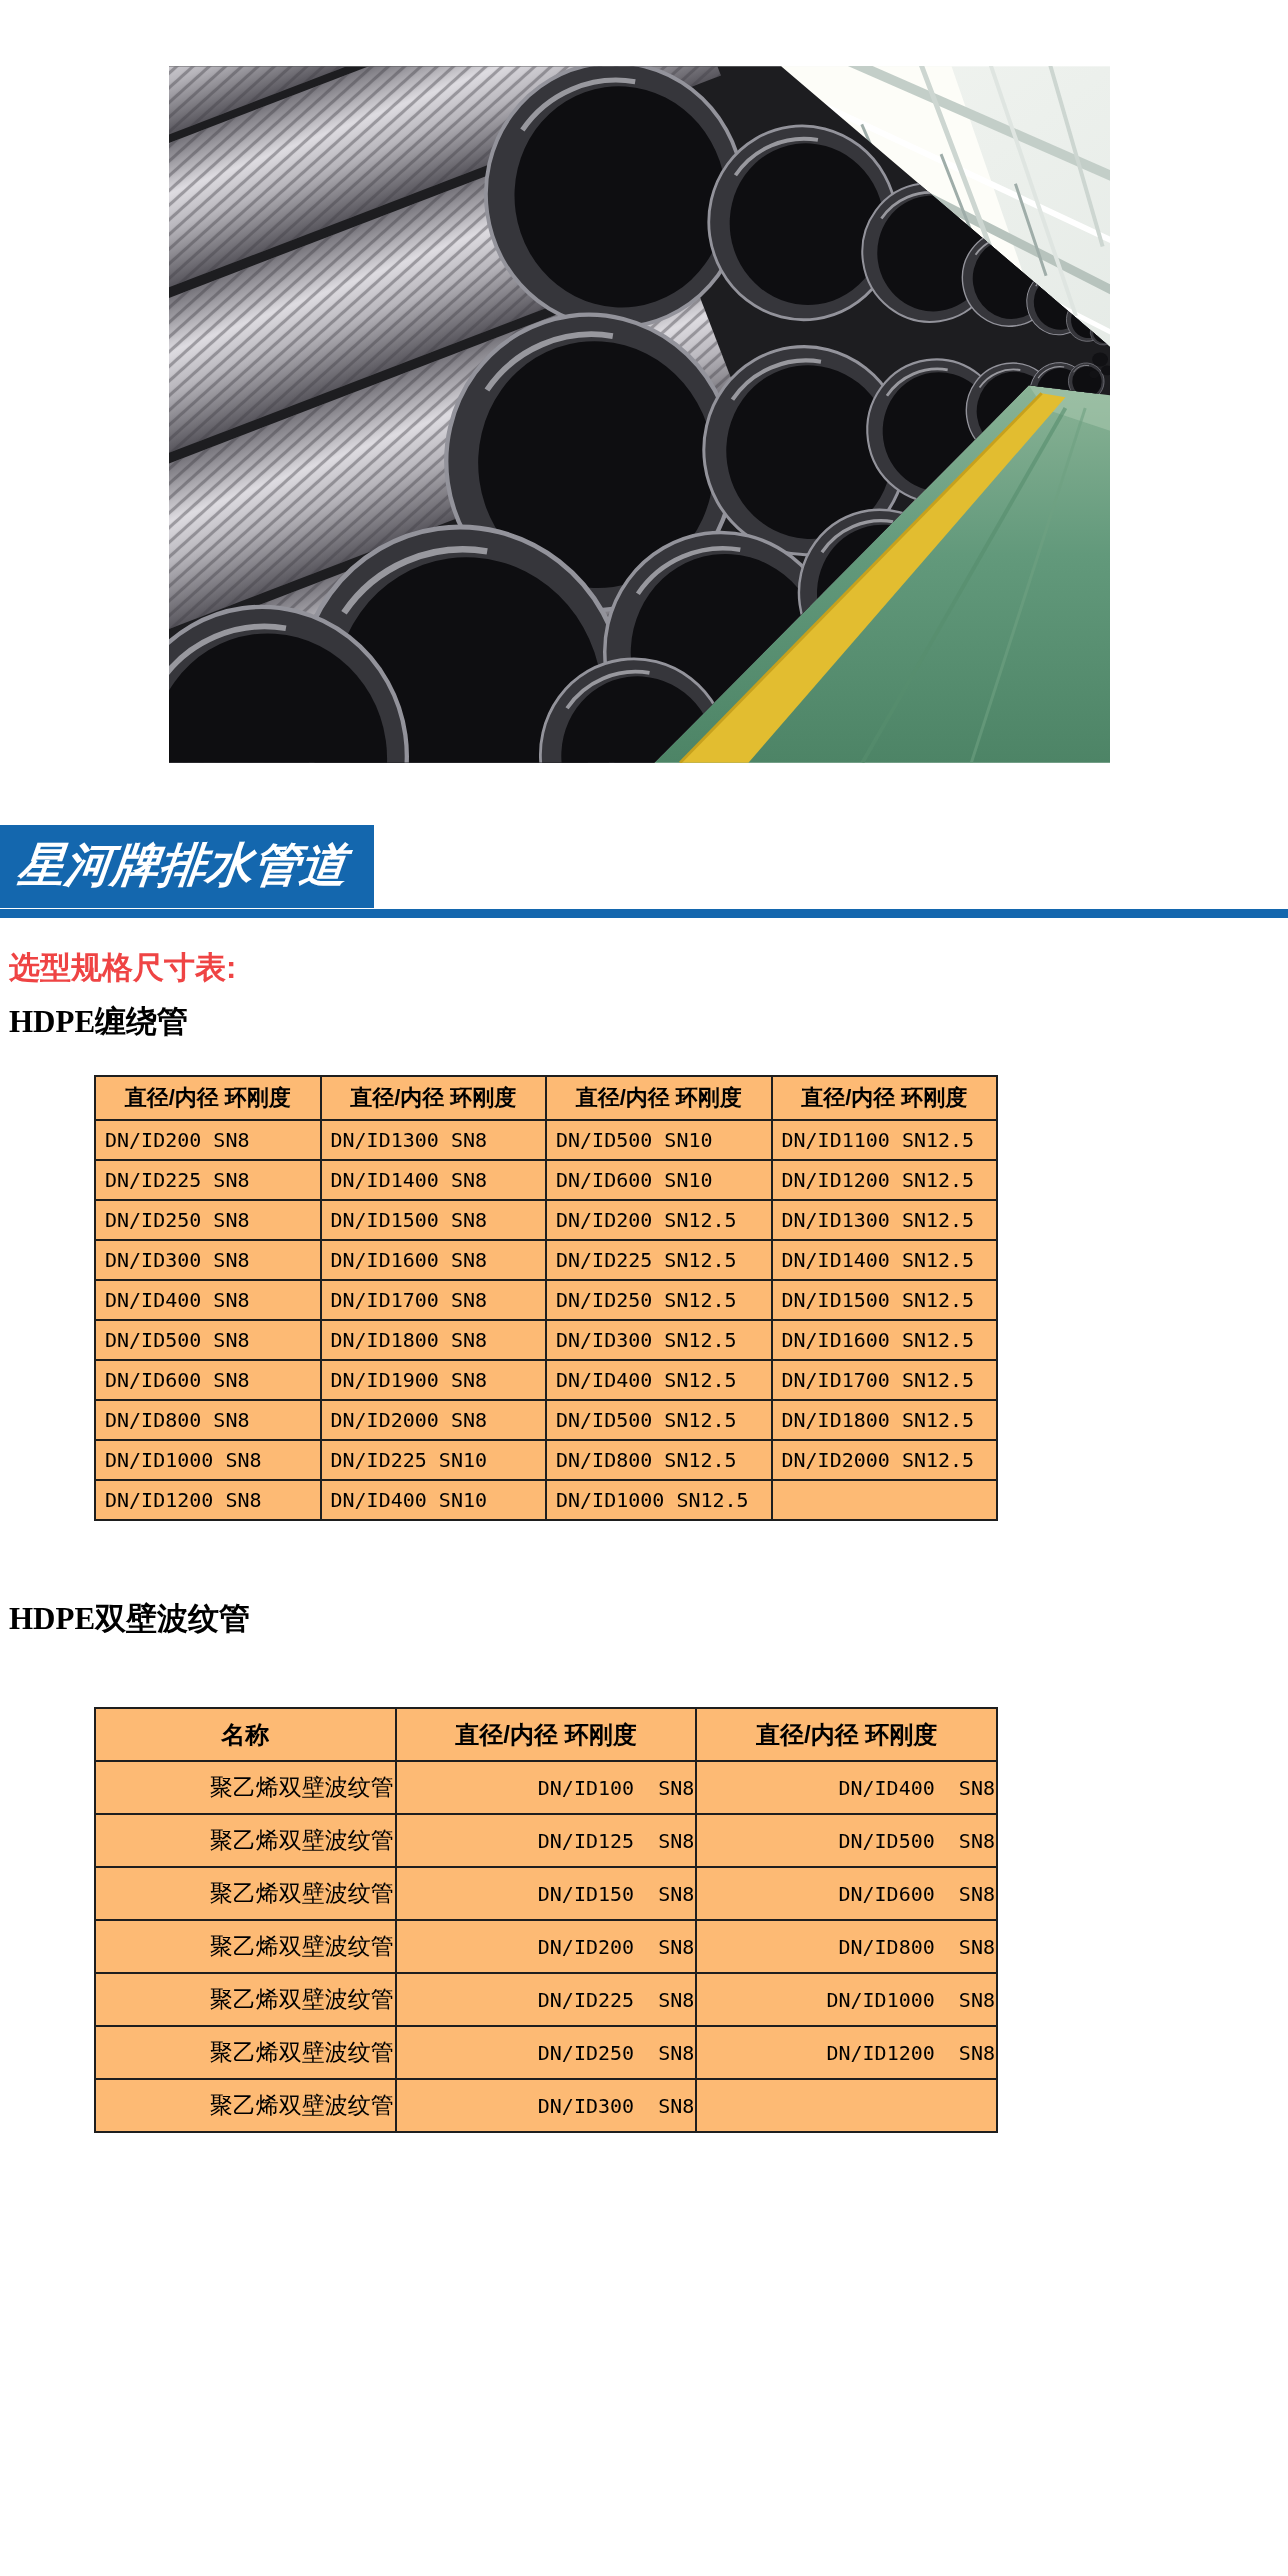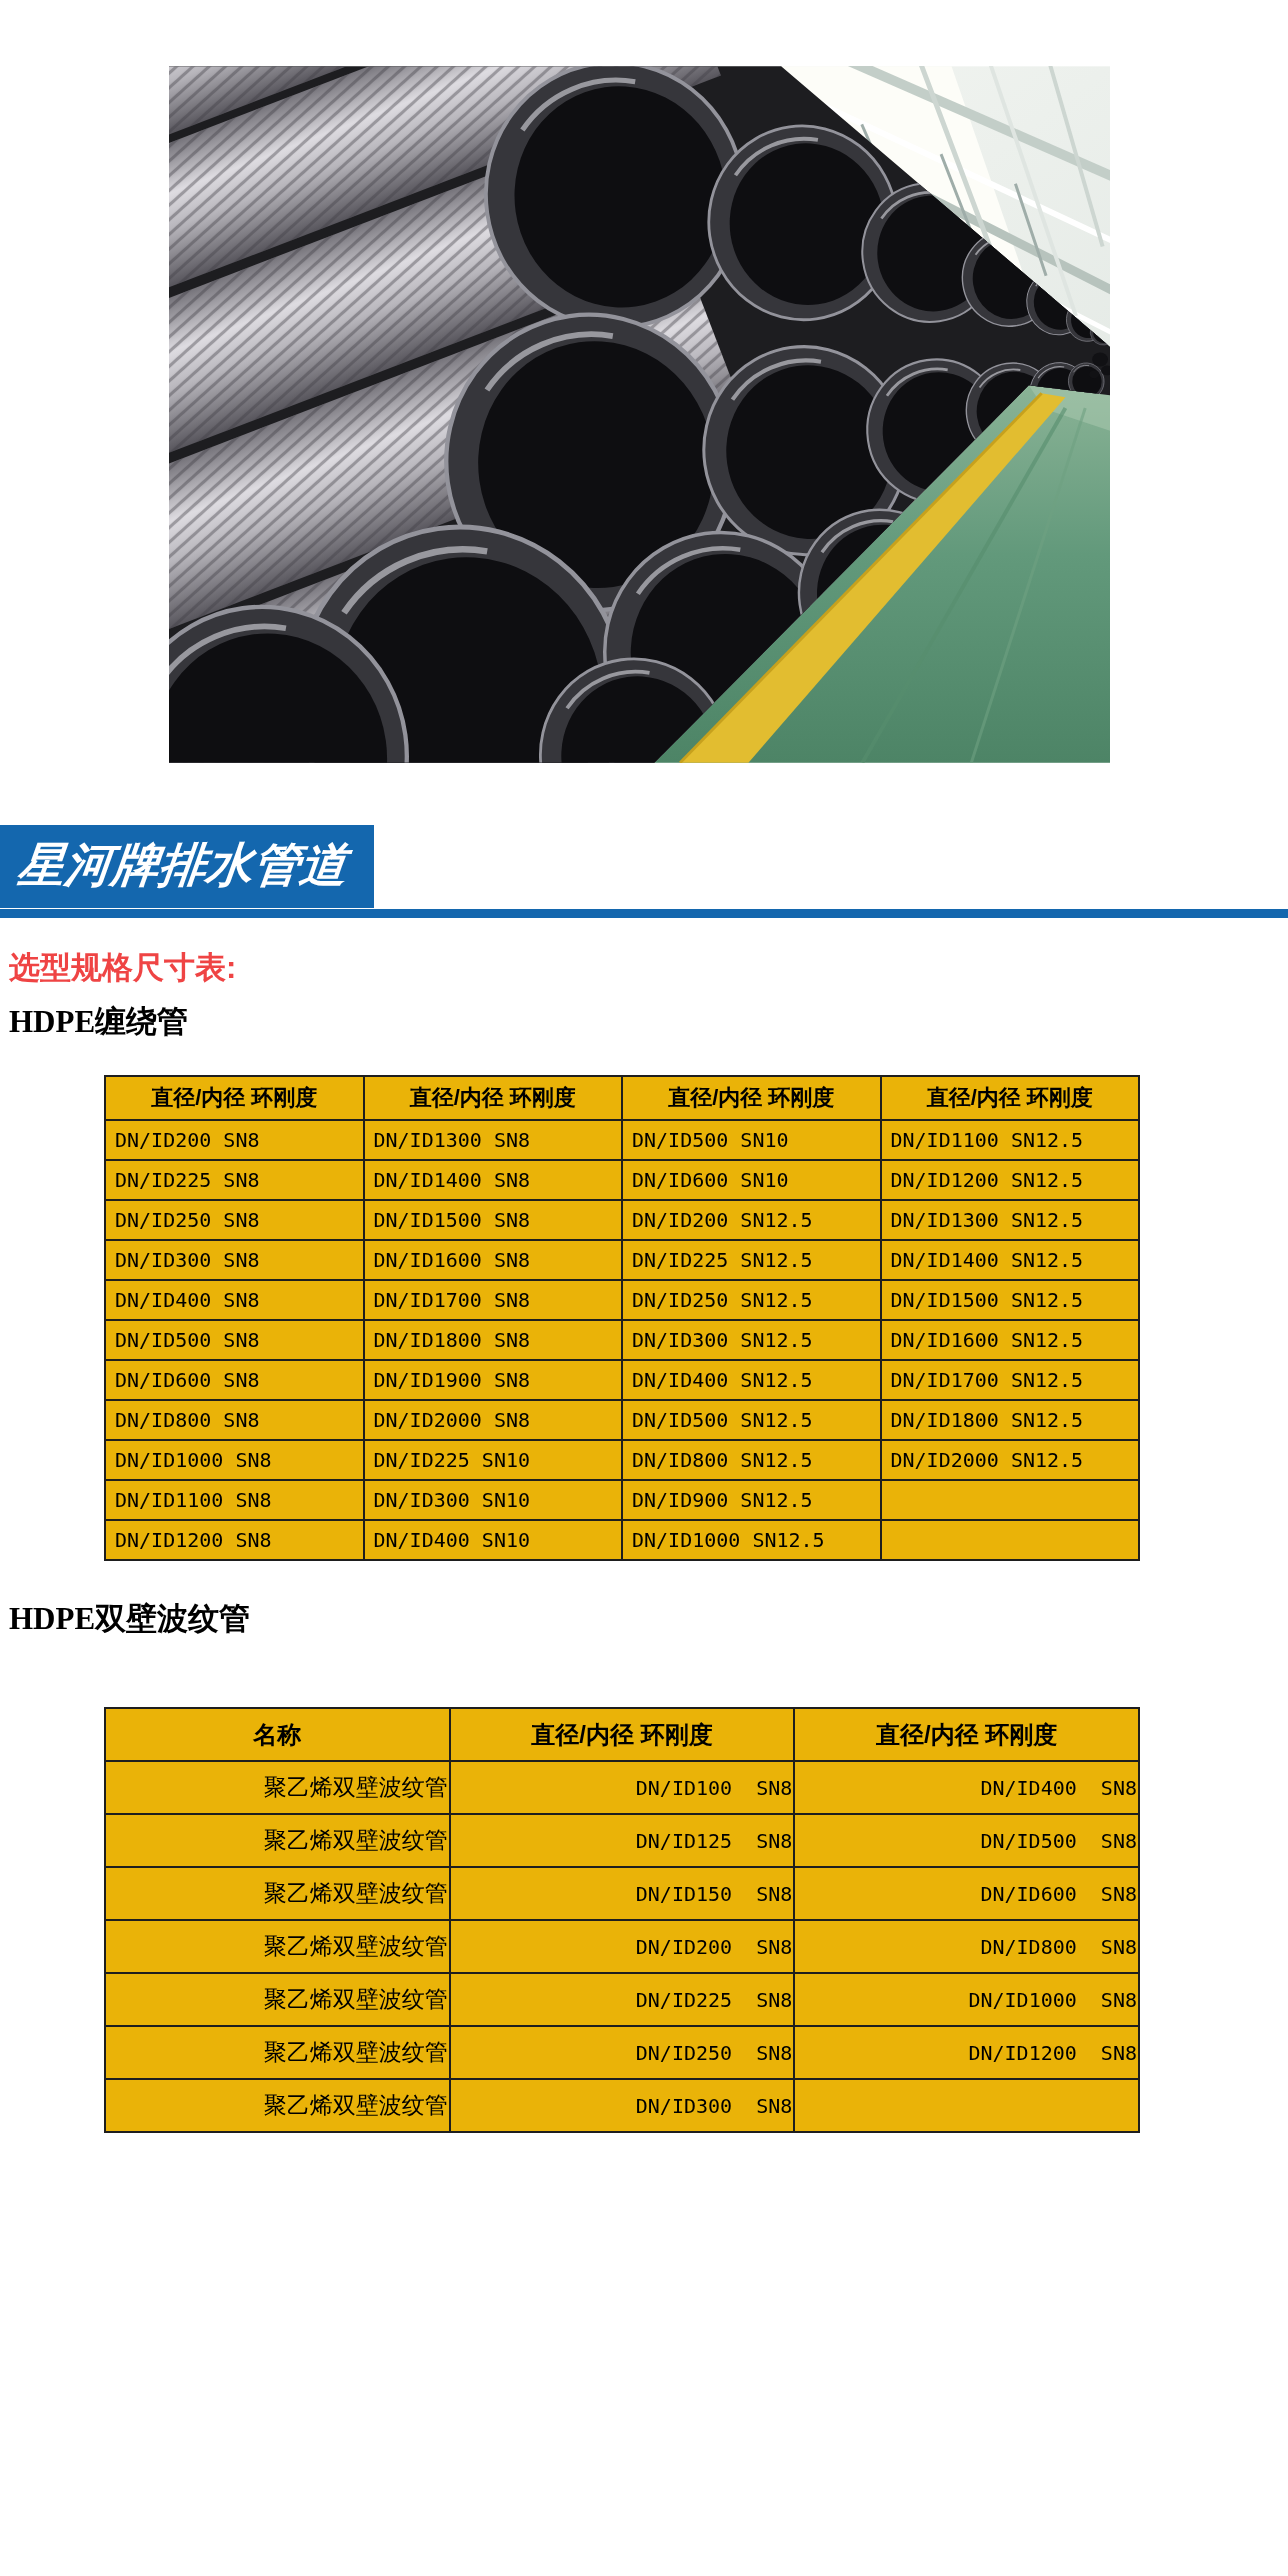--- a/index.html
+++ b/index.html
@@ -19,22 +19,22 @@
 
   
   .sec-title{position:absolute;left:9px;top:947px;font-size:31px;font-weight:bold;color:#ef4444;
              font-family:"Liberation Sans",sans-serif;}
   .tbl-heading{position:absolute;left:9px;font-size:31px;font-weight:bold;color:#000;
                font-family:"Liberation Serif",serif;}
   #heading1{top:1001px;}
   #heading2{top:1598px;}
 
   
-  table.spec{position:absolute;left:104px;width:1036px;border-collapse:collapse;
-             table-layout:fixed;background:#eab308;}
+  table.spec{position:absolute;left:94px;width:904px;border-collapse:collapse;
+             table-layout:fixed;background:#fdba74;}
   table.spec th,table.spec td{border:2px solid #1e1e1e;overflow:hidden;}
   table.spec th{font-weight:bold;text-align:center;font-family:"Liberation Sans",sans-serif;}
 
   #table1{top:1075px;}
   #table1 th{height:40px;font-size:22px;}
   #table1 td{height:36px;text-align:left;padding-left:9px;}
 
   #table2{top:1707px;}
   #table2 th{height:49px;font-size:24px;}
   #table2 td{height:49px;text-align:right;padding-left:0;border-radius:26px;}
@@ -221,26 +221,20 @@
         <td class="mono">DN/ID500 SN12.5</td>
         <td class="mono">DN/ID1800 SN12.5</td>
       </tr>
       <tr>
         <td class="mono">DN/ID1000 SN8</td>
         <td class="mono">DN/ID225 SN10</td>
         <td class="mono">DN/ID800 SN12.5</td>
         <td class="mono">DN/ID2000 SN12.5</td>
       </tr>
       <tr>
-        <td class="mono">DN/ID1100 SN8</td>
-        <td class="mono">DN/ID300 SN10</td>
-        <td class="mono">DN/ID900 SN12.5</td>
-        <td class="mono"></td>
-      </tr>
-      <tr>
         <td class="mono">DN/ID1200 SN8</td>
         <td class="mono">DN/ID400 SN10</td>
         <td class="mono">DN/ID1000 SN12.5</td>
         <td class="mono"></td>
       </tr>
     </tbody>
   </table>
 <table class="spec" id="table2">
     <thead>
       <tr>

